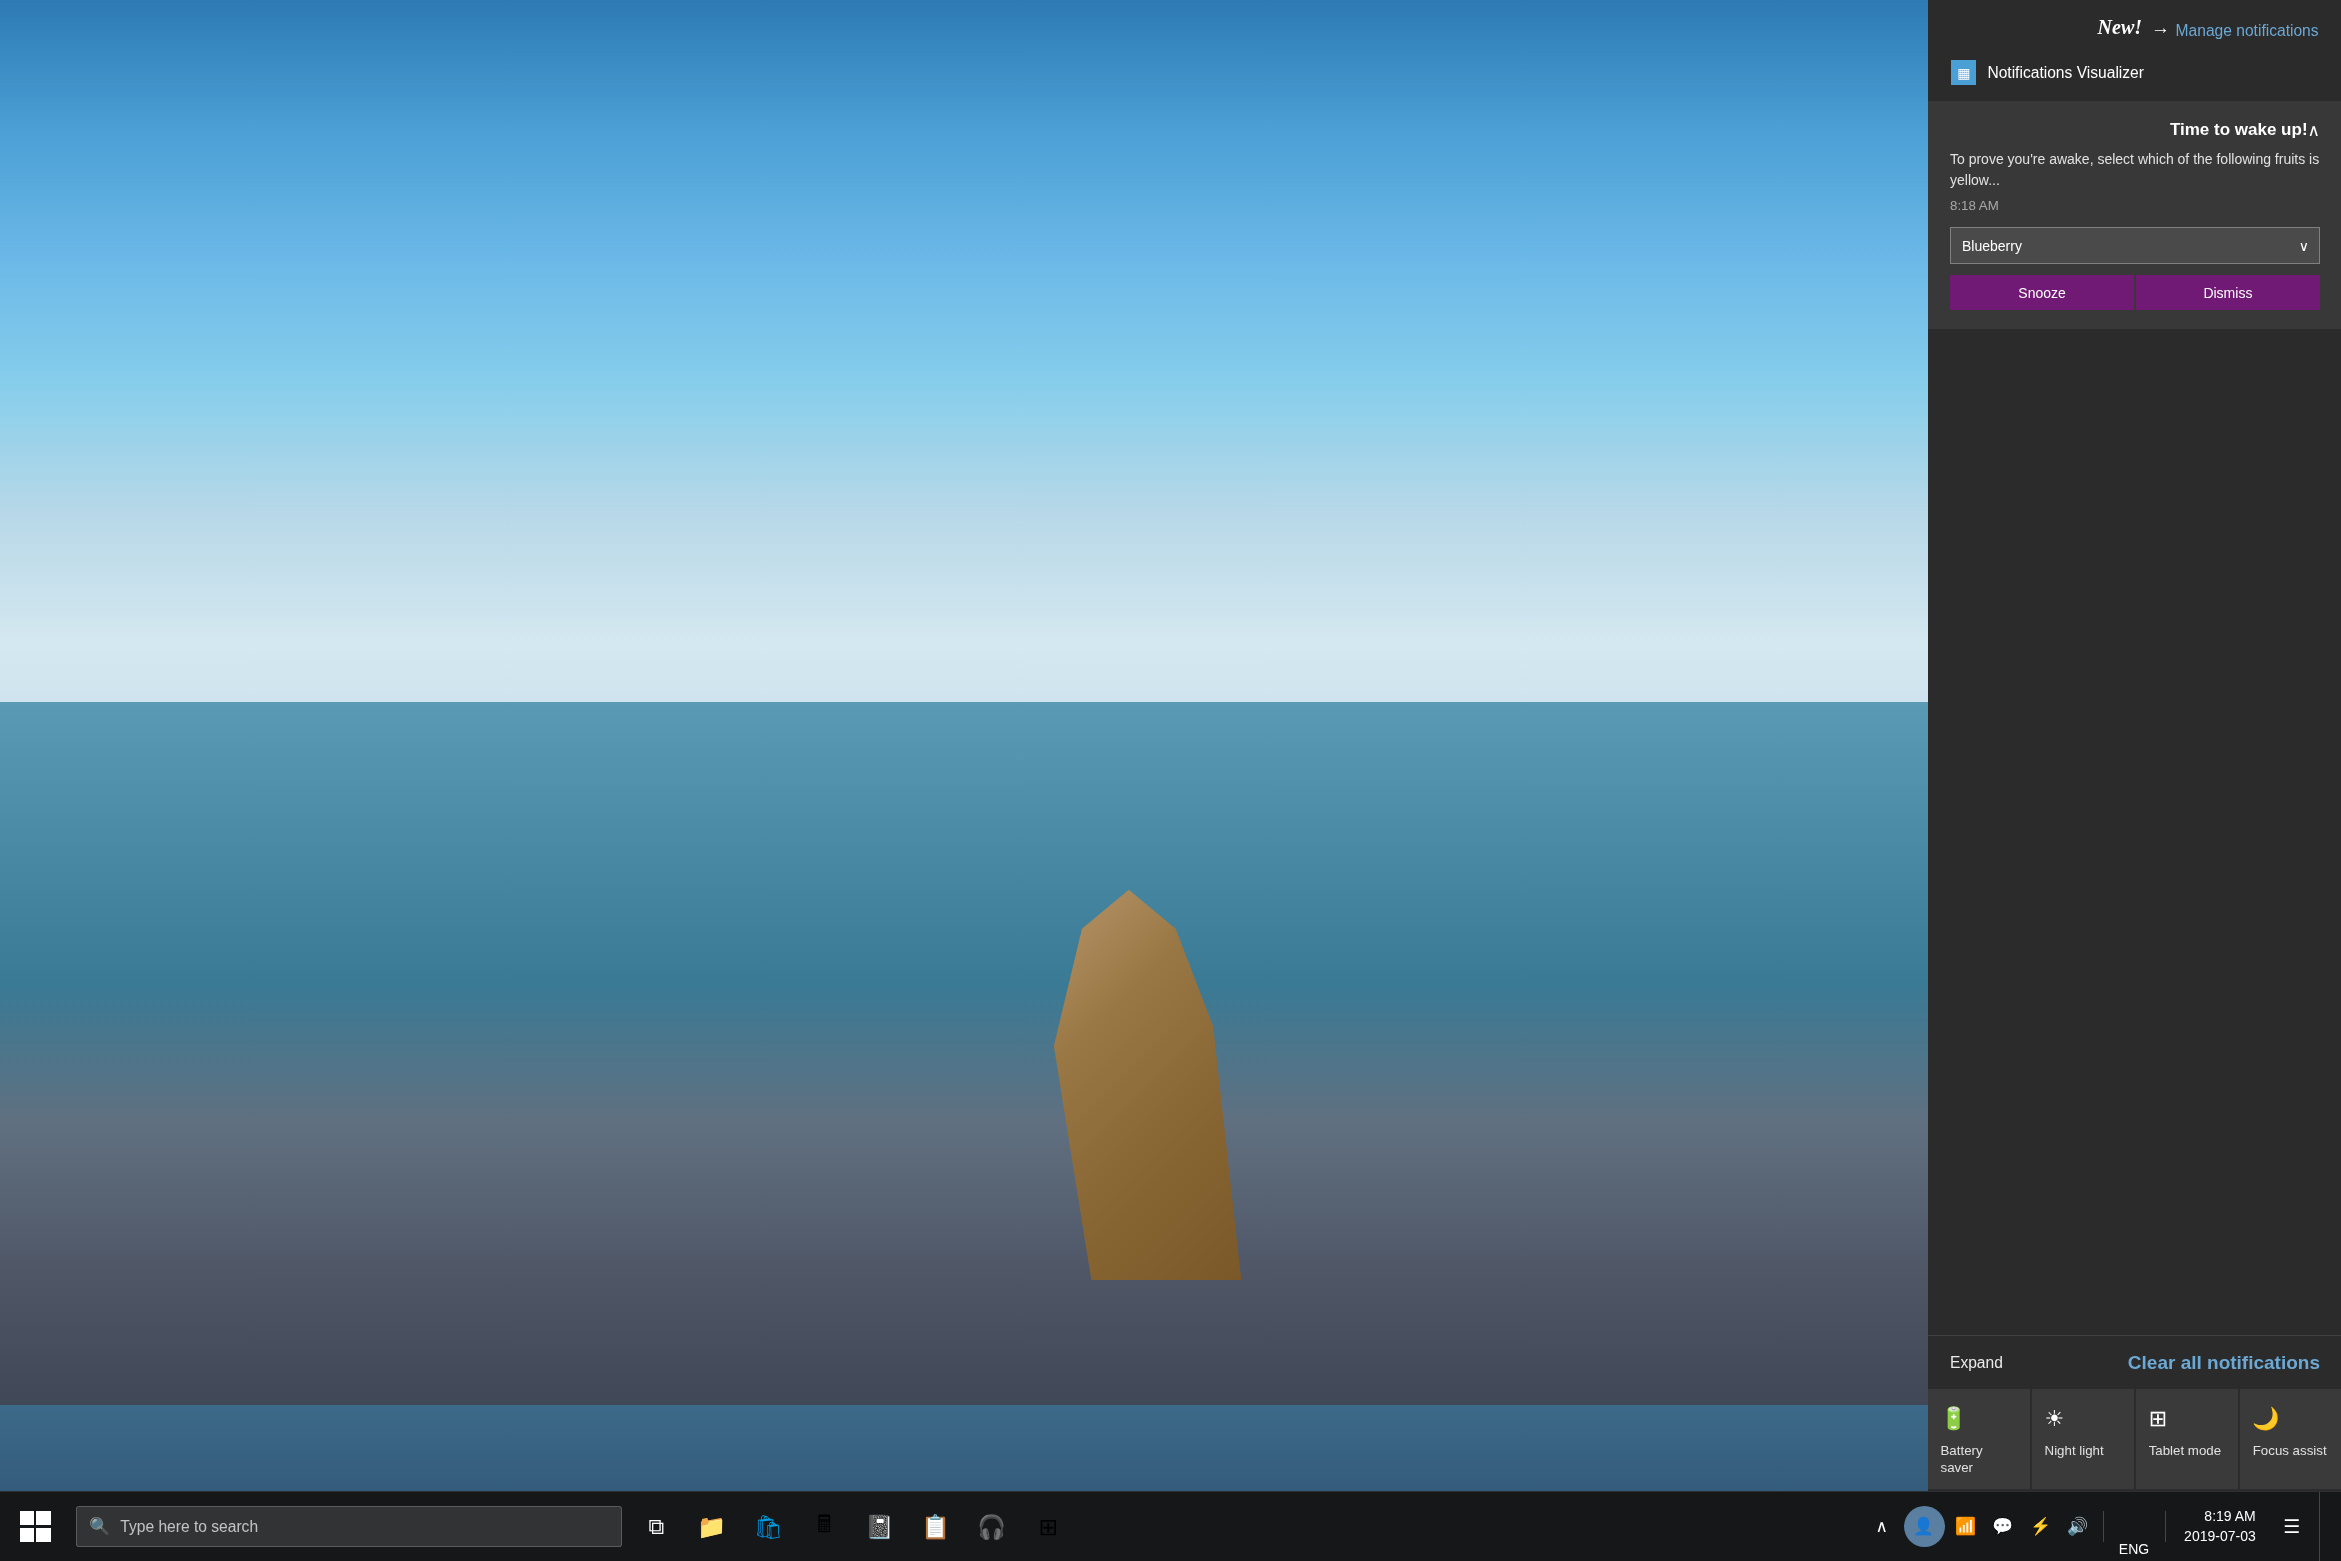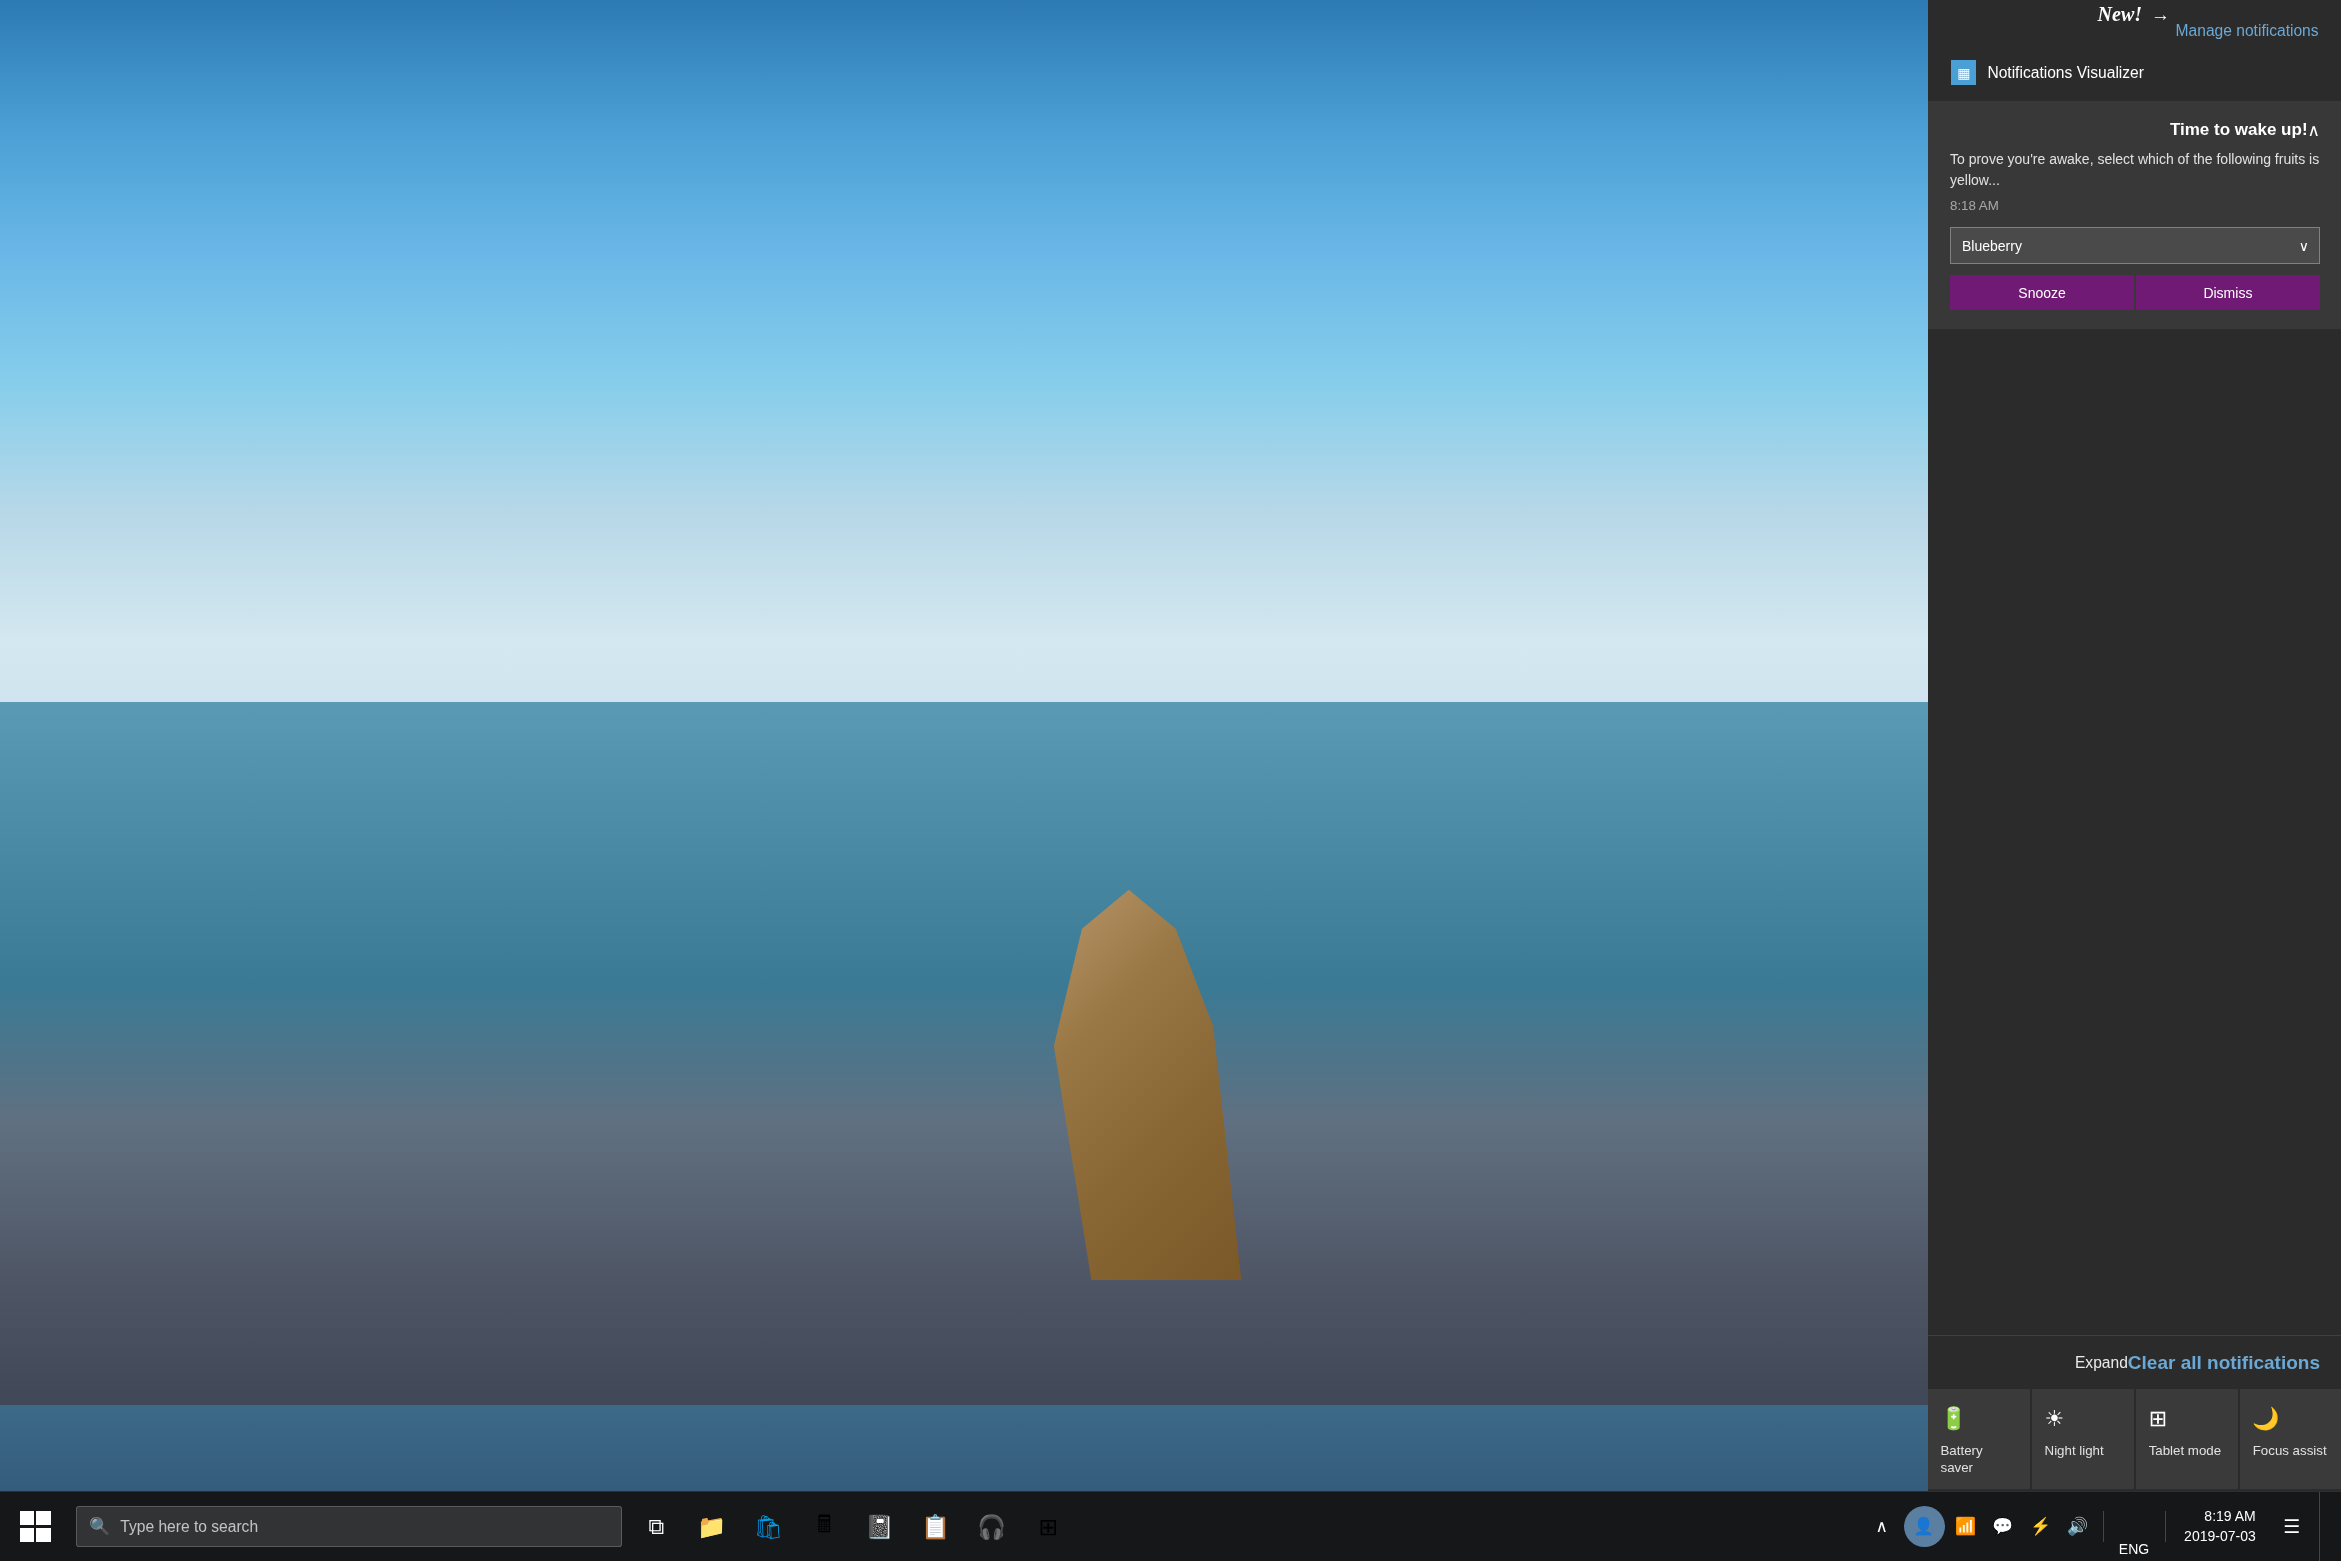--- a/index.html
+++ b/index.html
@@ -228,21 +228,21 @@
 
     .notif-app-name {
       color: white;
       font-size: 15.6px;
       font-weight: 400;
     }
 
     
     .new-arrow-area {
       position: absolute;
-      top: 3px;
+      top: 16px;
       right: 172px;
       color: white;
       font-size: 17px;
       font-style: italic;
       font-weight: bold;
       font-family: 'Segoe Script', cursive;
       margin-left: 48px;
     }
 
     .notification-card {
@@ -333,21 +333,21 @@
     .notif-bottom {
       position: absolute;
       bottom: 0;
       left: 0;
       width: 100%;
       background: #2b2b2b;
     }
 
     .notif-expand-row {
       display: flex;
-      justify-content: flex-end;
+      justify-content: space-between;
       align-items: center;
       padding: 15.6px 22px;
       border-top: 0.8px solid rgba(255,255,255,0.1);
     }
 
     .expand-btn {
       color: white;
       font-size: 15.6px;
       cursor: pointer;
       background: none;

